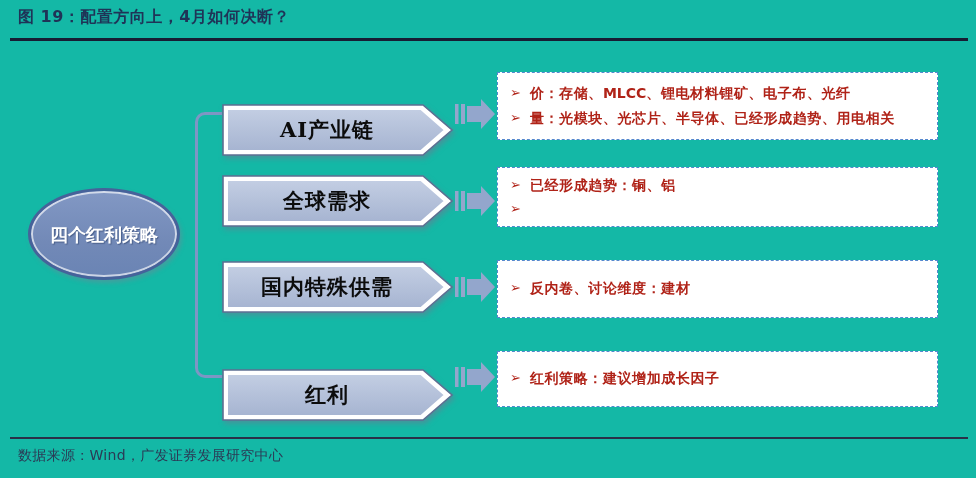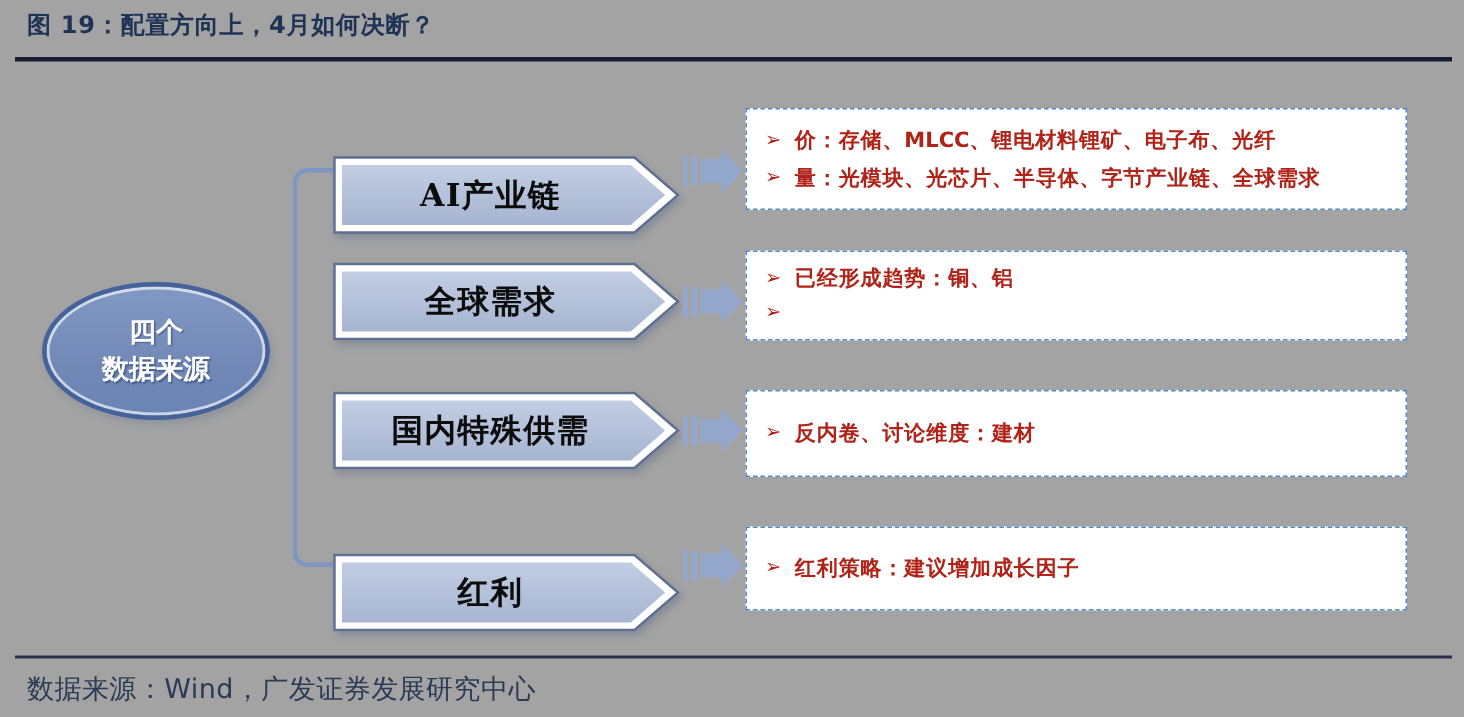--- a/index.html
+++ b/index.html
@@ -1,39 +1,39 @@
 <!DOCTYPE html>
 <html><head>
 <meta charset="utf-8">
 <style>
   html,body{margin:0;padding:0;background:#ffffff;}
   #canvas{
-    position:relative;width:976px;height:478px;background:#a3a3a3;overflow:hidden;
+    position:relative;width:976px;height:478px;background:#14b8a6;overflow:hidden;
     font-family:"DejaVu Sans","Liberation Sans",sans-serif;
   }
   
   .fig-title{
     position:absolute;left:18px;top:7px;
     font-size:16px;font-weight:bold;color:#1F3357;letter-spacing:.5px;
   }
   .rule-top{position:absolute;left:10px;right:8px;top:38px;height:2.5px;background:#171C33;}
   .rule-bottom{position:absolute;left:10px;right:8px;top:437px;height:2px;background:#2A3048;}
   .source-note{
     position:absolute;left:18px;top:447px;
-    font-size:18px;color:#2B3A55;letter-spacing:.3px;
+    font-size:14px;color:#2B3A55;letter-spacing:.3px;
   }
   
   .hub{
     position:absolute;left:28px;top:188px;width:152px;height:92px;
     border-radius:50%;
     background:linear-gradient(180deg,#8298C4 0%,#7289B7 55%,#66800 0) ,#7289B7;
     background:linear-gradient(180deg,#8298C4 0%,#7289B7 60%,#6A84B4 100%);
     border:3px solid #46629A;
     box-shadow:inset 0 0 0 2px rgba(255,255,255,.65), 2px 3px 4px rgba(120,130,150,.45);
-    display:flex;flex-direction:column;align-items:center;justify-content:center;
+    display:flex;flex-direction:row;align-items:center;justify-content:center;
     box-sizing:border-box;
   }
   .hub-line{
     color:#ffffff;font-family:"DejaVu Serif","Liberation Serif",serif;
     font-weight:bold;font-size:18px;line-height:25px;
     text-shadow:1px 1px 1px rgba(40,60,100,.55);white-space:nowrap;
   }
   
   .bracket{
     position:absolute;left:195px;top:112px;width:27px;height:266px;
@@ -75,21 +75,21 @@
 </head>
 <body>
 
 <div id="canvas">
 
   <div class="fig-title">图 19：配置方向上，4月如何决断？</div>
   <div class="rule-top"></div>
 
   <div class="hub">
     <span class="hub-line">四个</span>
-    <span class="hub-line">数据来源</span>
+    <span class="hub-line">红利策略</span>
   </div>
 
   <div class="bracket"></div>
 
   <div class="pent" style="top:104px">
     <svg width="232" height="52" viewBox="0 0 232 52">
       <defs>
         <linearGradient id="pfill" x1="0" y1="0" x2="0" y2="1">
           <stop offset="0" stop-color="#C3CEE3"></stop>
             <stop offset="1" stop-color="#A6B4D1"></stop>
@@ -146,21 +146,21 @@
     <polygon points="12,10 26,10 26,3 40,18 26,33 26,26 12,26" fill="#93A6CC"></polygon>
   </svg>
 
   <div class="detail-box" style="top:72px;height:68px">
     <div class="bullet-line">
       <span class="bullet-glyph">➢</span>
       <span class="bullet-text"><span>价：存储、</span><span class="seg-bold">MLCC</span><span>、锂电材料锂矿、电子布、光纤</span></span>
     </div>
     <div class="bullet-line">
       <span class="bullet-glyph">➢</span>
-      <span class="bullet-text"><span>量：光模块、光芯片、半导体、字节产业链、全球需求</span></span>
+      <span class="bullet-text"><span>量：光模块、光芯片、半导体、已经形成趋势、用电相关</span></span>
     </div>
   </div>
 
   <div class="detail-box" style="top:167px;height:60px">
     <div class="bullet-line">
       <span class="bullet-glyph">➢</span>
       <span class="bullet-text"><span>已经形成趋势：铜、铝</span></span>
     </div>
     <div class="bullet-line">
       <span class="bullet-glyph">➢</span>

